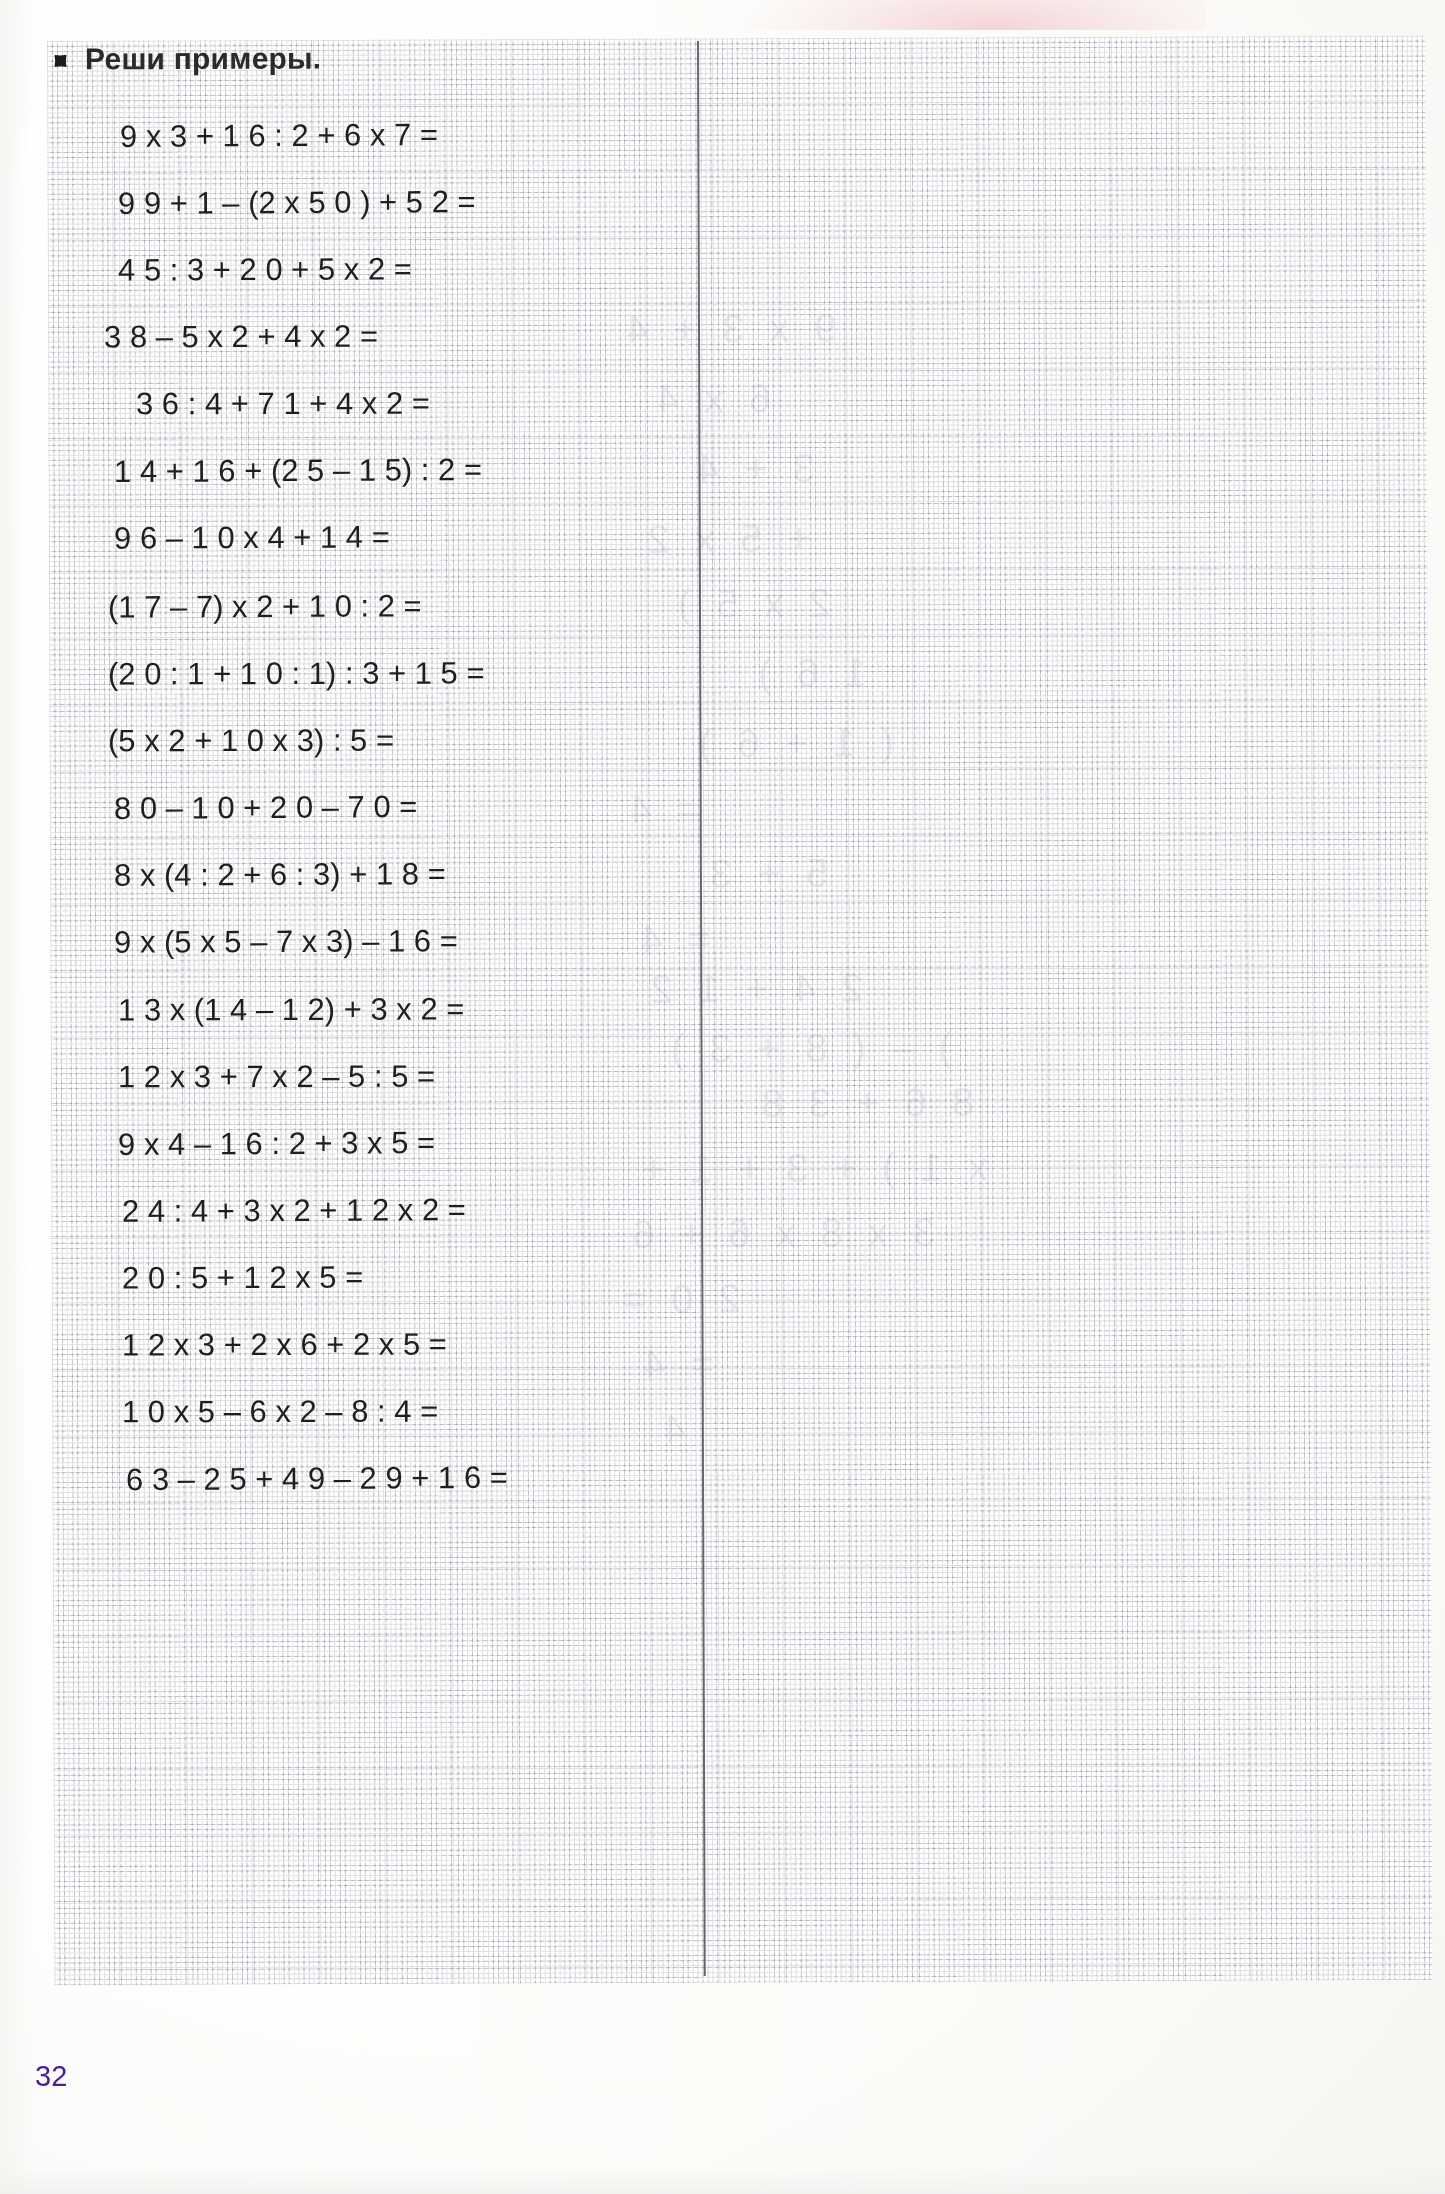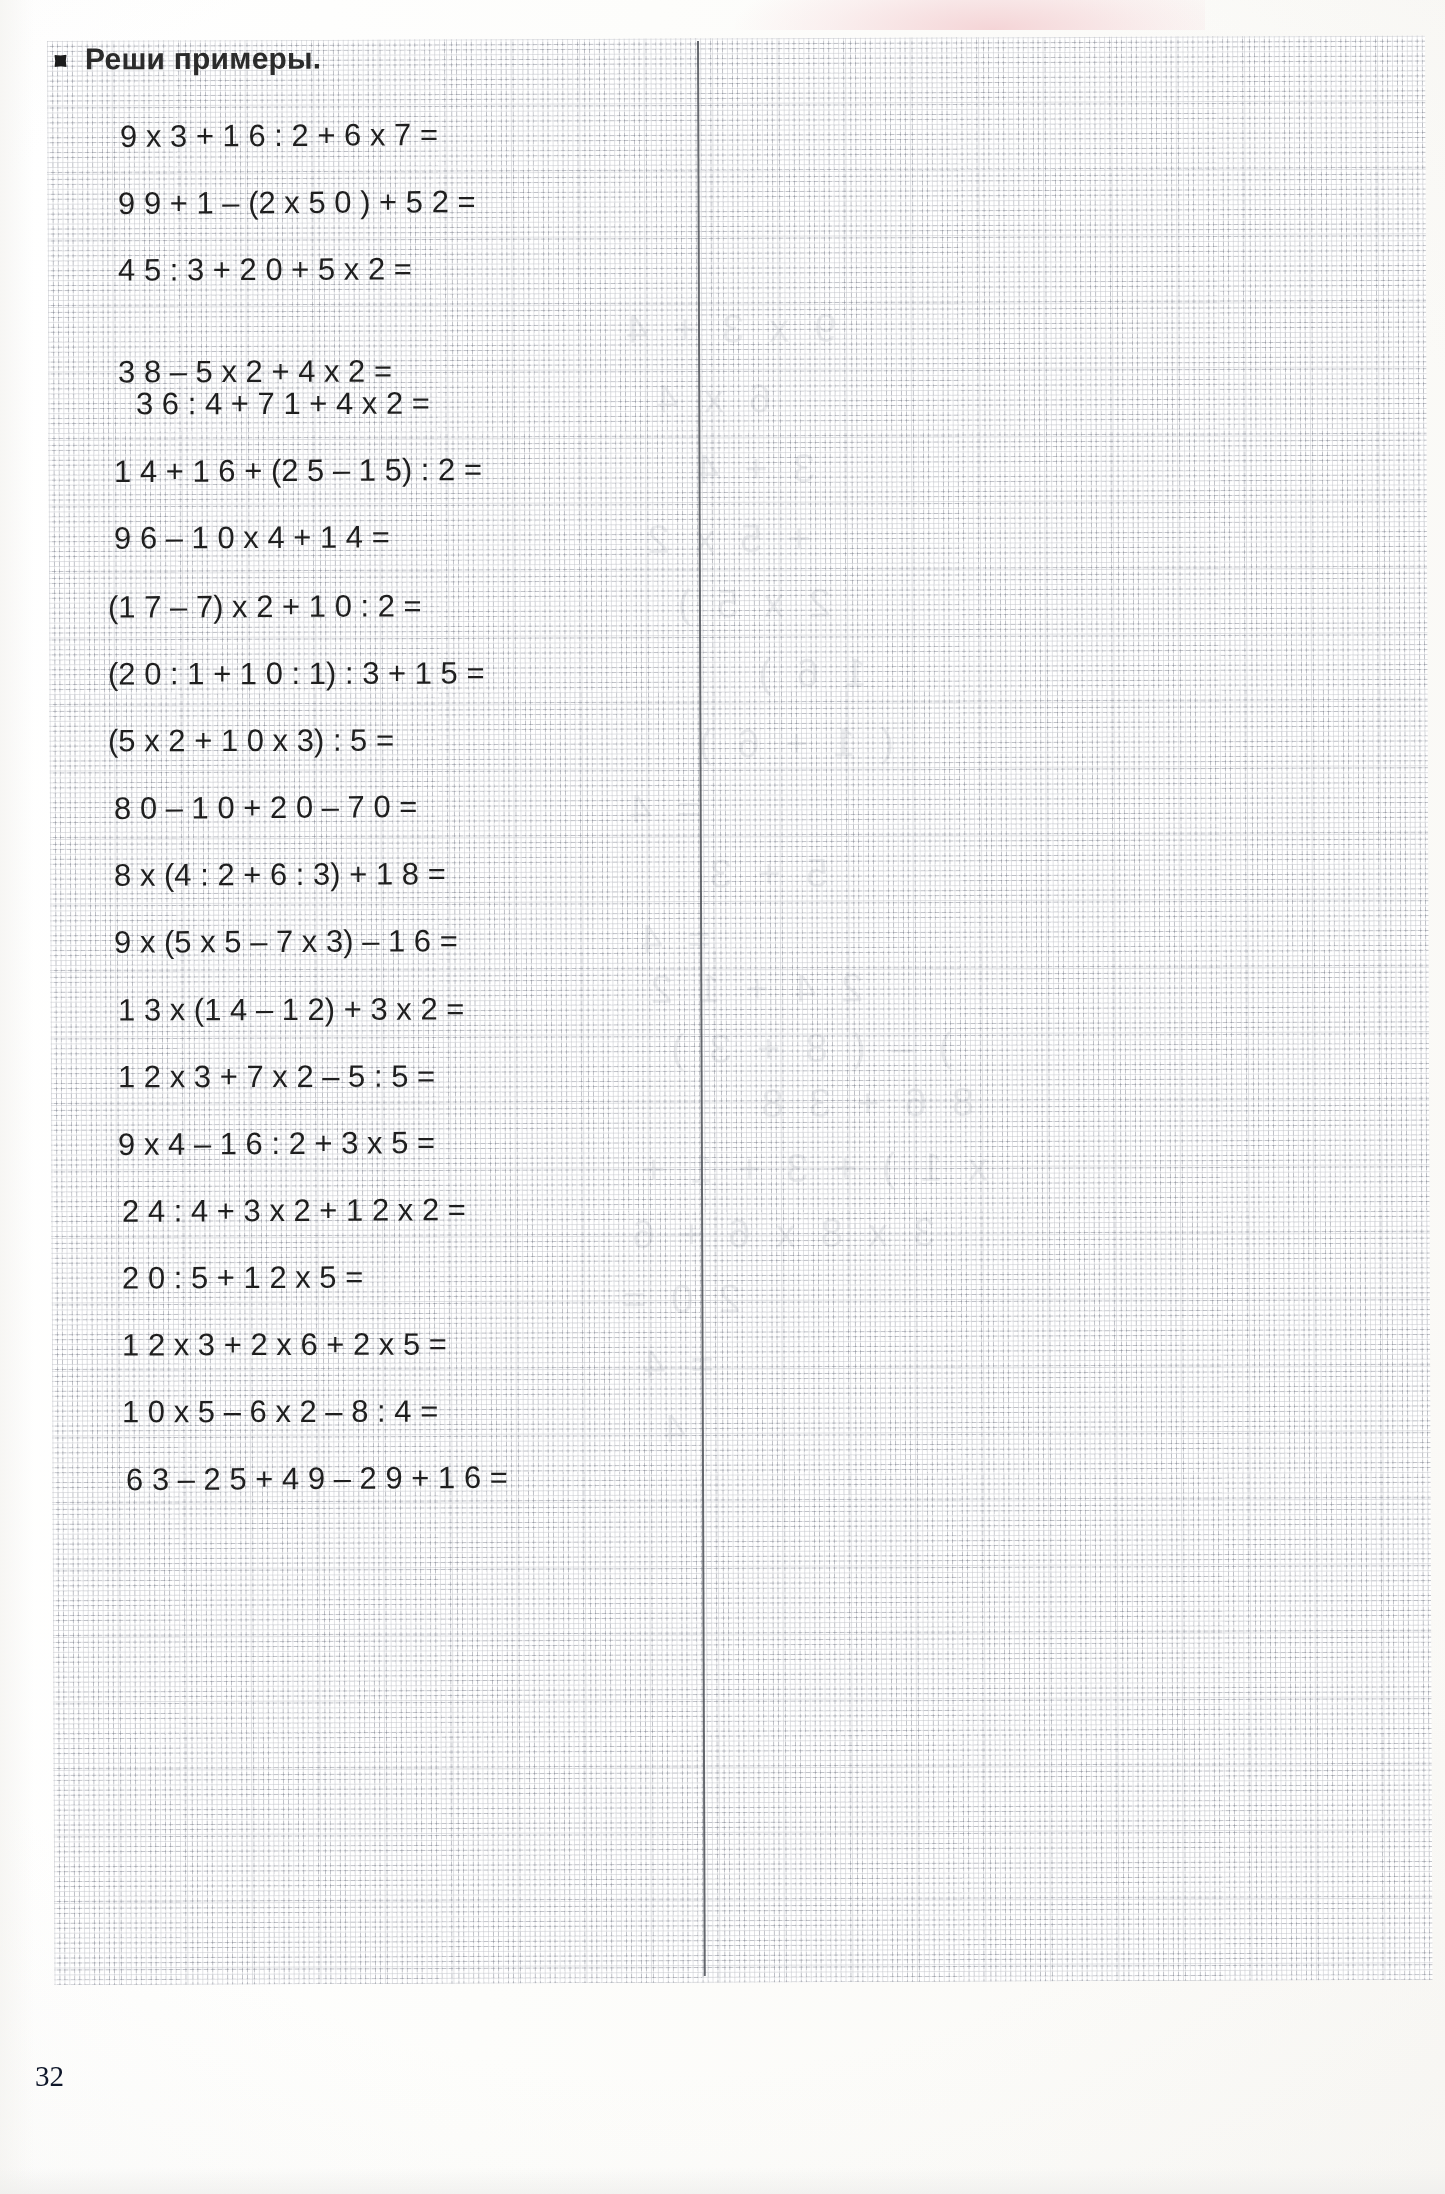--- a/index.html
+++ b/index.html
@@ -127,22 +127,22 @@
     letter-spacing:0px;
     font-family:"Liberation Sans", sans-serif;
     pointer-events:auto;
   }
 
   
   #page-number{
     position:absolute;
     left:35px;top:2060px;
     font-size:29px;
-    color:#0f172a;
-    font-family:Liberation Serif, serif;
+    color:#4c1d95;
+    font-family:Liberation Sans, sans-serif;
   }
 
   
   #bottom-edge{
     position:absolute;left:0;bottom:0;width:100%;height:26px;
     background:linear-gradient(to bottom, rgba(255,255,255,0) 0%, rgba(238,238,236,0.7) 100%);
     pointer-events:none;
   }
   #left-edge{
     position:absolute;left:0;top:0;width:34px;height:100%;
@@ -185,21 +185,21 @@
 
   <div id="header">
     <span id="bullet-diamond"></span>
     <span id="header-text">Реши примеры.</span>
   </div>
 
   <div id="expr-list">
       <div class="expr" style="left: 120px; top: 118px; transform: rotate(-0.35deg);">9 x 3 + 1 6  :  2 + 6 x 7 =</div>
       <div class="expr" style="left: 118px; top: 185px; transform: rotate(-0.29deg);">9 9 + 1 – (2 x 5 0 ) + 5 2 =</div>
       <div class="expr" style="left: 118px; top: 252px; transform: rotate(-0.23deg);">4 5  :  3 + 2 0 + 5 x 2 =</div>
-      <div class="expr" style="left: 118px; top: 319px; transform: rotate(-0.17deg); margin-top: 35px;">3 8 – 5 x 2 + 4 x 2 =</div>
+      <div class="expr" style="left: 104px; top: 319px; transform: rotate(-0.17deg);">3 8 – 5 x 2 + 4 x 2 =</div>
       <div class="expr" style="left: 136px; top: 386px; transform: rotate(-0.11deg);">3 6  :  4 + 7 1 + 4 x 2 =</div>
       <div class="expr" style="left: 114px; top: 453px; transform: rotate(-0.35deg);">1 4 + 1 6 + (2 5 – 1 5)  :  2 =</div>
       <div class="expr" style="left: 114px; top: 520px; transform: rotate(-0.29deg);">9 6 – 1 0 x 4 + 1 4 =</div>
       <div class="expr" style="left: 108px; top: 589px; transform: rotate(-0.23deg);">(1 7 – 7) x 2 + 1 0  :  2 =</div>
       <div class="expr" style="left: 108px; top: 656px; transform: rotate(-0.17deg);">(2 0  :  1 + 1 0  : 1)  :  3 + 1 5 =</div>
       <div class="expr" style="left: 108px; top: 723px; transform: rotate(-0.11deg);">(5 x 2 + 1 0 x 3)  :  5 =</div>
       <div class="expr" style="left: 114px; top: 790px; transform: rotate(-0.35deg);">8 0 – 1 0 + 2 0 – 7 0 =</div>
       <div class="expr" style="left: 114px; top: 857px; transform: rotate(-0.29deg);">8 x (4  :  2 + 6  :  3) + 1 8 =</div>
       <div class="expr" style="left: 114px; top: 924px; transform: rotate(-0.23deg);">9 x (5 x 5 – 7 x 3) – 1 6 =</div>
       <div class="expr" style="left: 118px; top: 992px; transform: rotate(-0.17deg);">1 3 x (1 4 – 1 2) + 3 x 2 =</div>

